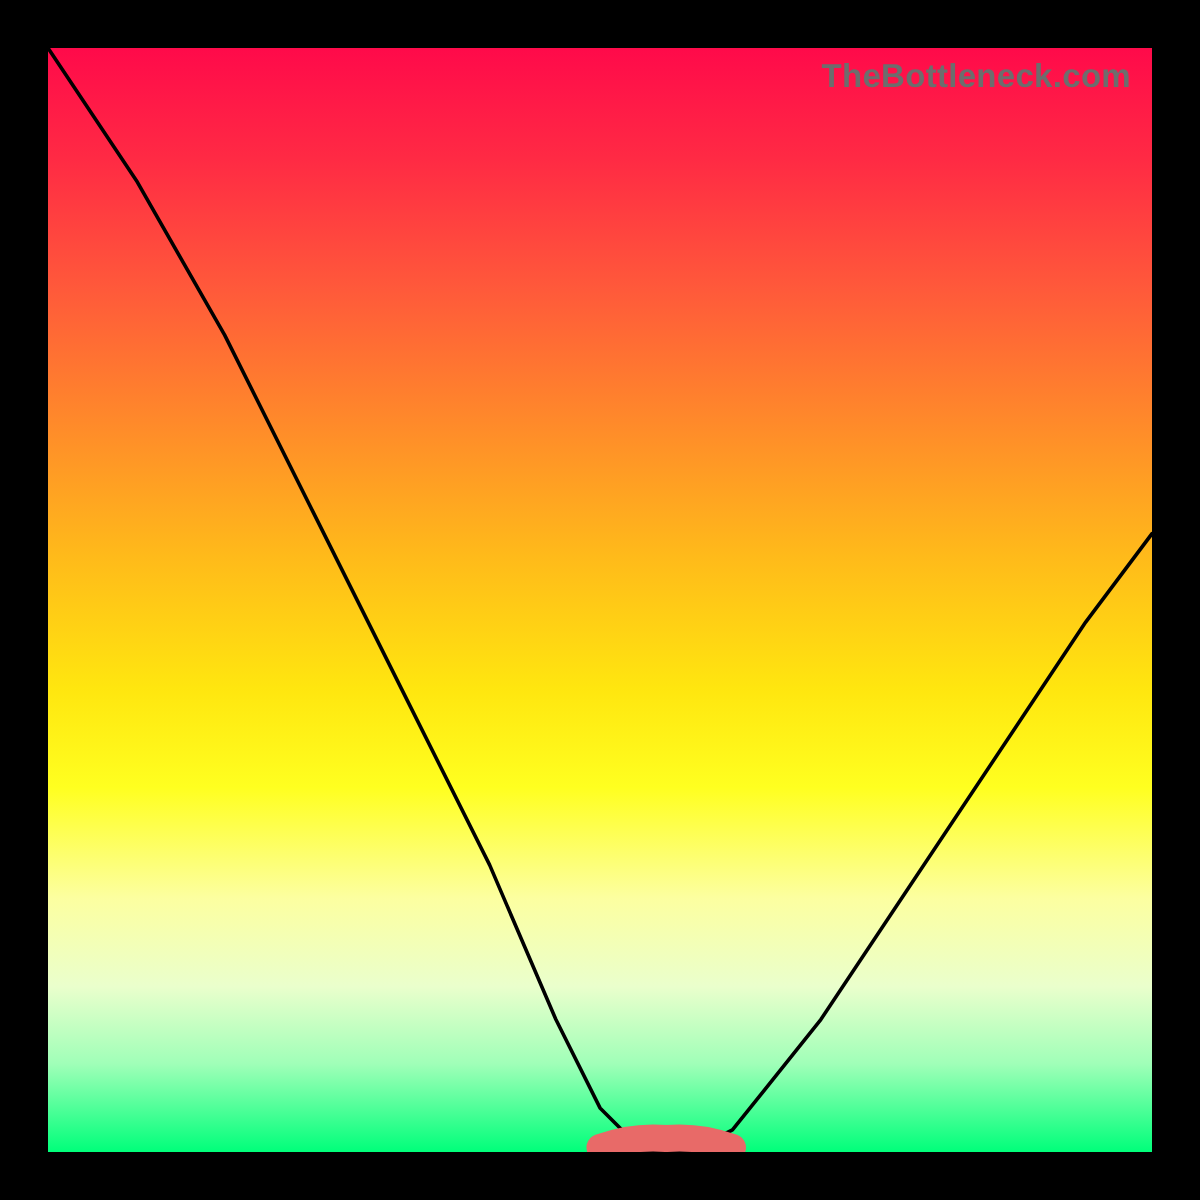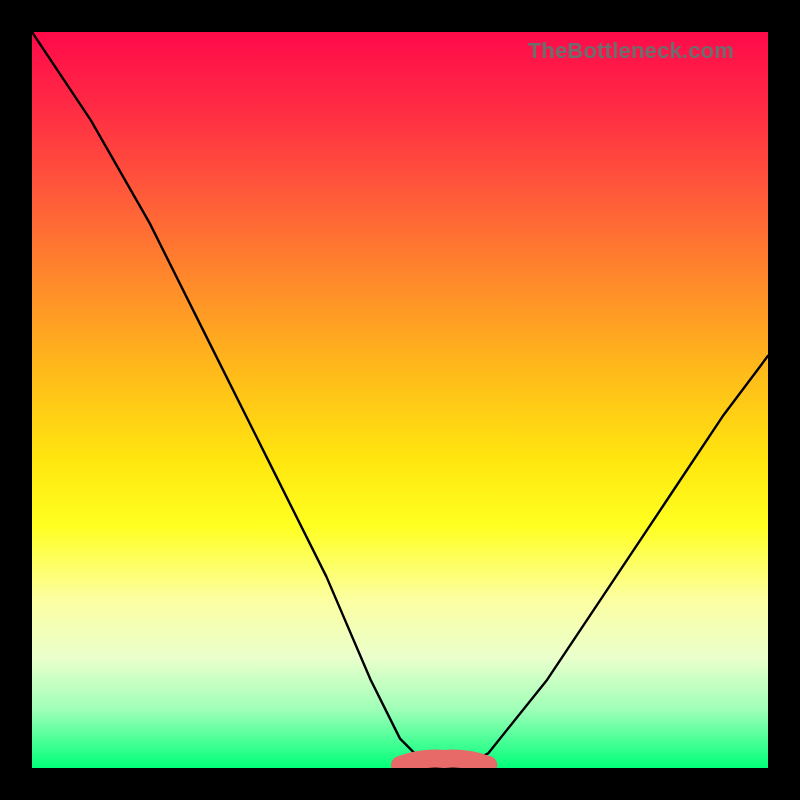--- a/index.html
+++ b/index.html
@@ -26,21 +26,21 @@
       #ffff20 67%,
       #fcffa0 77%,
       #eaffcc 85%,
       #a0ffb8 92%,
       #00ff7a 100%
     );
   }
   .watermark {
     position: absolute;
     top: 6px;
-    right: 34px;
+    right: 14px;
     font-family: Arial, Helvetica, sans-serif;
     font-size: 22px;
     font-weight: bold;
     color: #6d6d6d;
     letter-spacing: 0.2px;
     user-select: none;
   }
   svg.curve {
     position: absolute;
     left: 0; top: 0;

